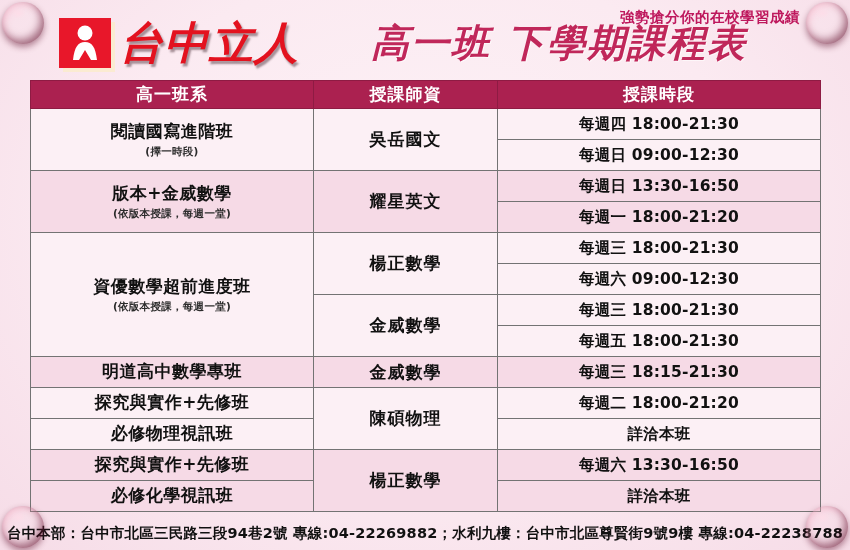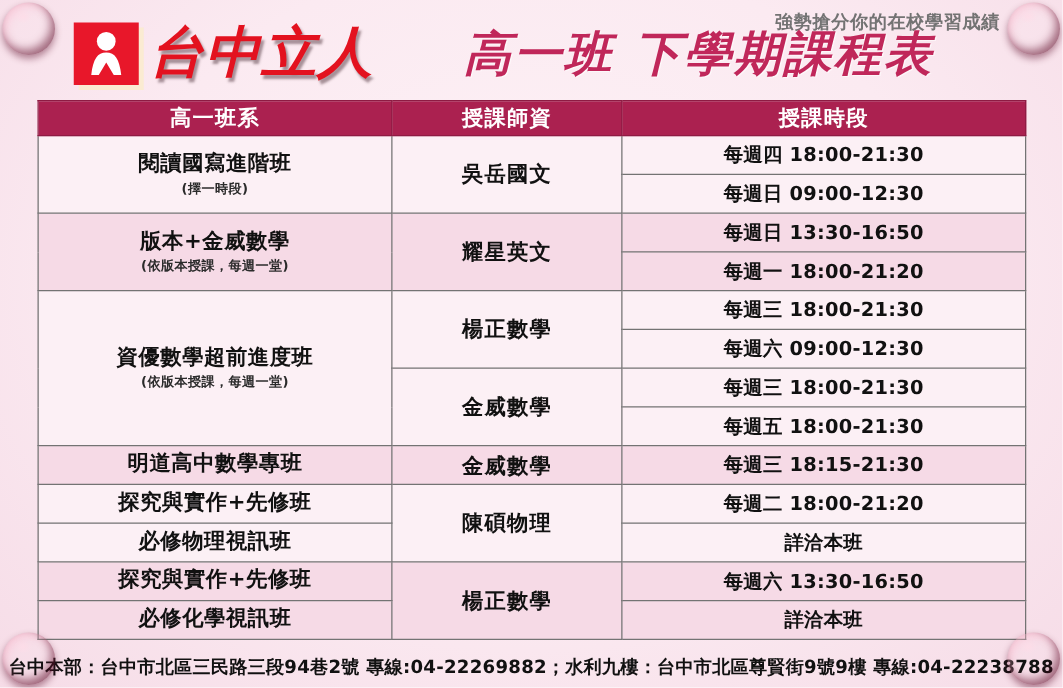--- a/index.html
+++ b/index.html
@@ -60,21 +60,21 @@
     letter-spacing: 1px;
     font-style: italic;
     text-shadow: 2px 3px 2px rgba(60,30,40,.45);
     white-space: nowrap;
     line-height: 1;
   }
   .tagline {
     position: absolute;
     right: 50px; top: 8px;
     font-size: 14.5px; font-weight: 700;
-    color: #737373;
+    color: #be185d;
     letter-spacing: .5px;
     white-space: nowrap;
   }
   .title {
     position: absolute;
     left: 360px; top: 24px;
     font-size: 38px; font-weight: 700;
     color: #c0275a;
     letter-spacing: 2px;
     white-space: nowrap;

